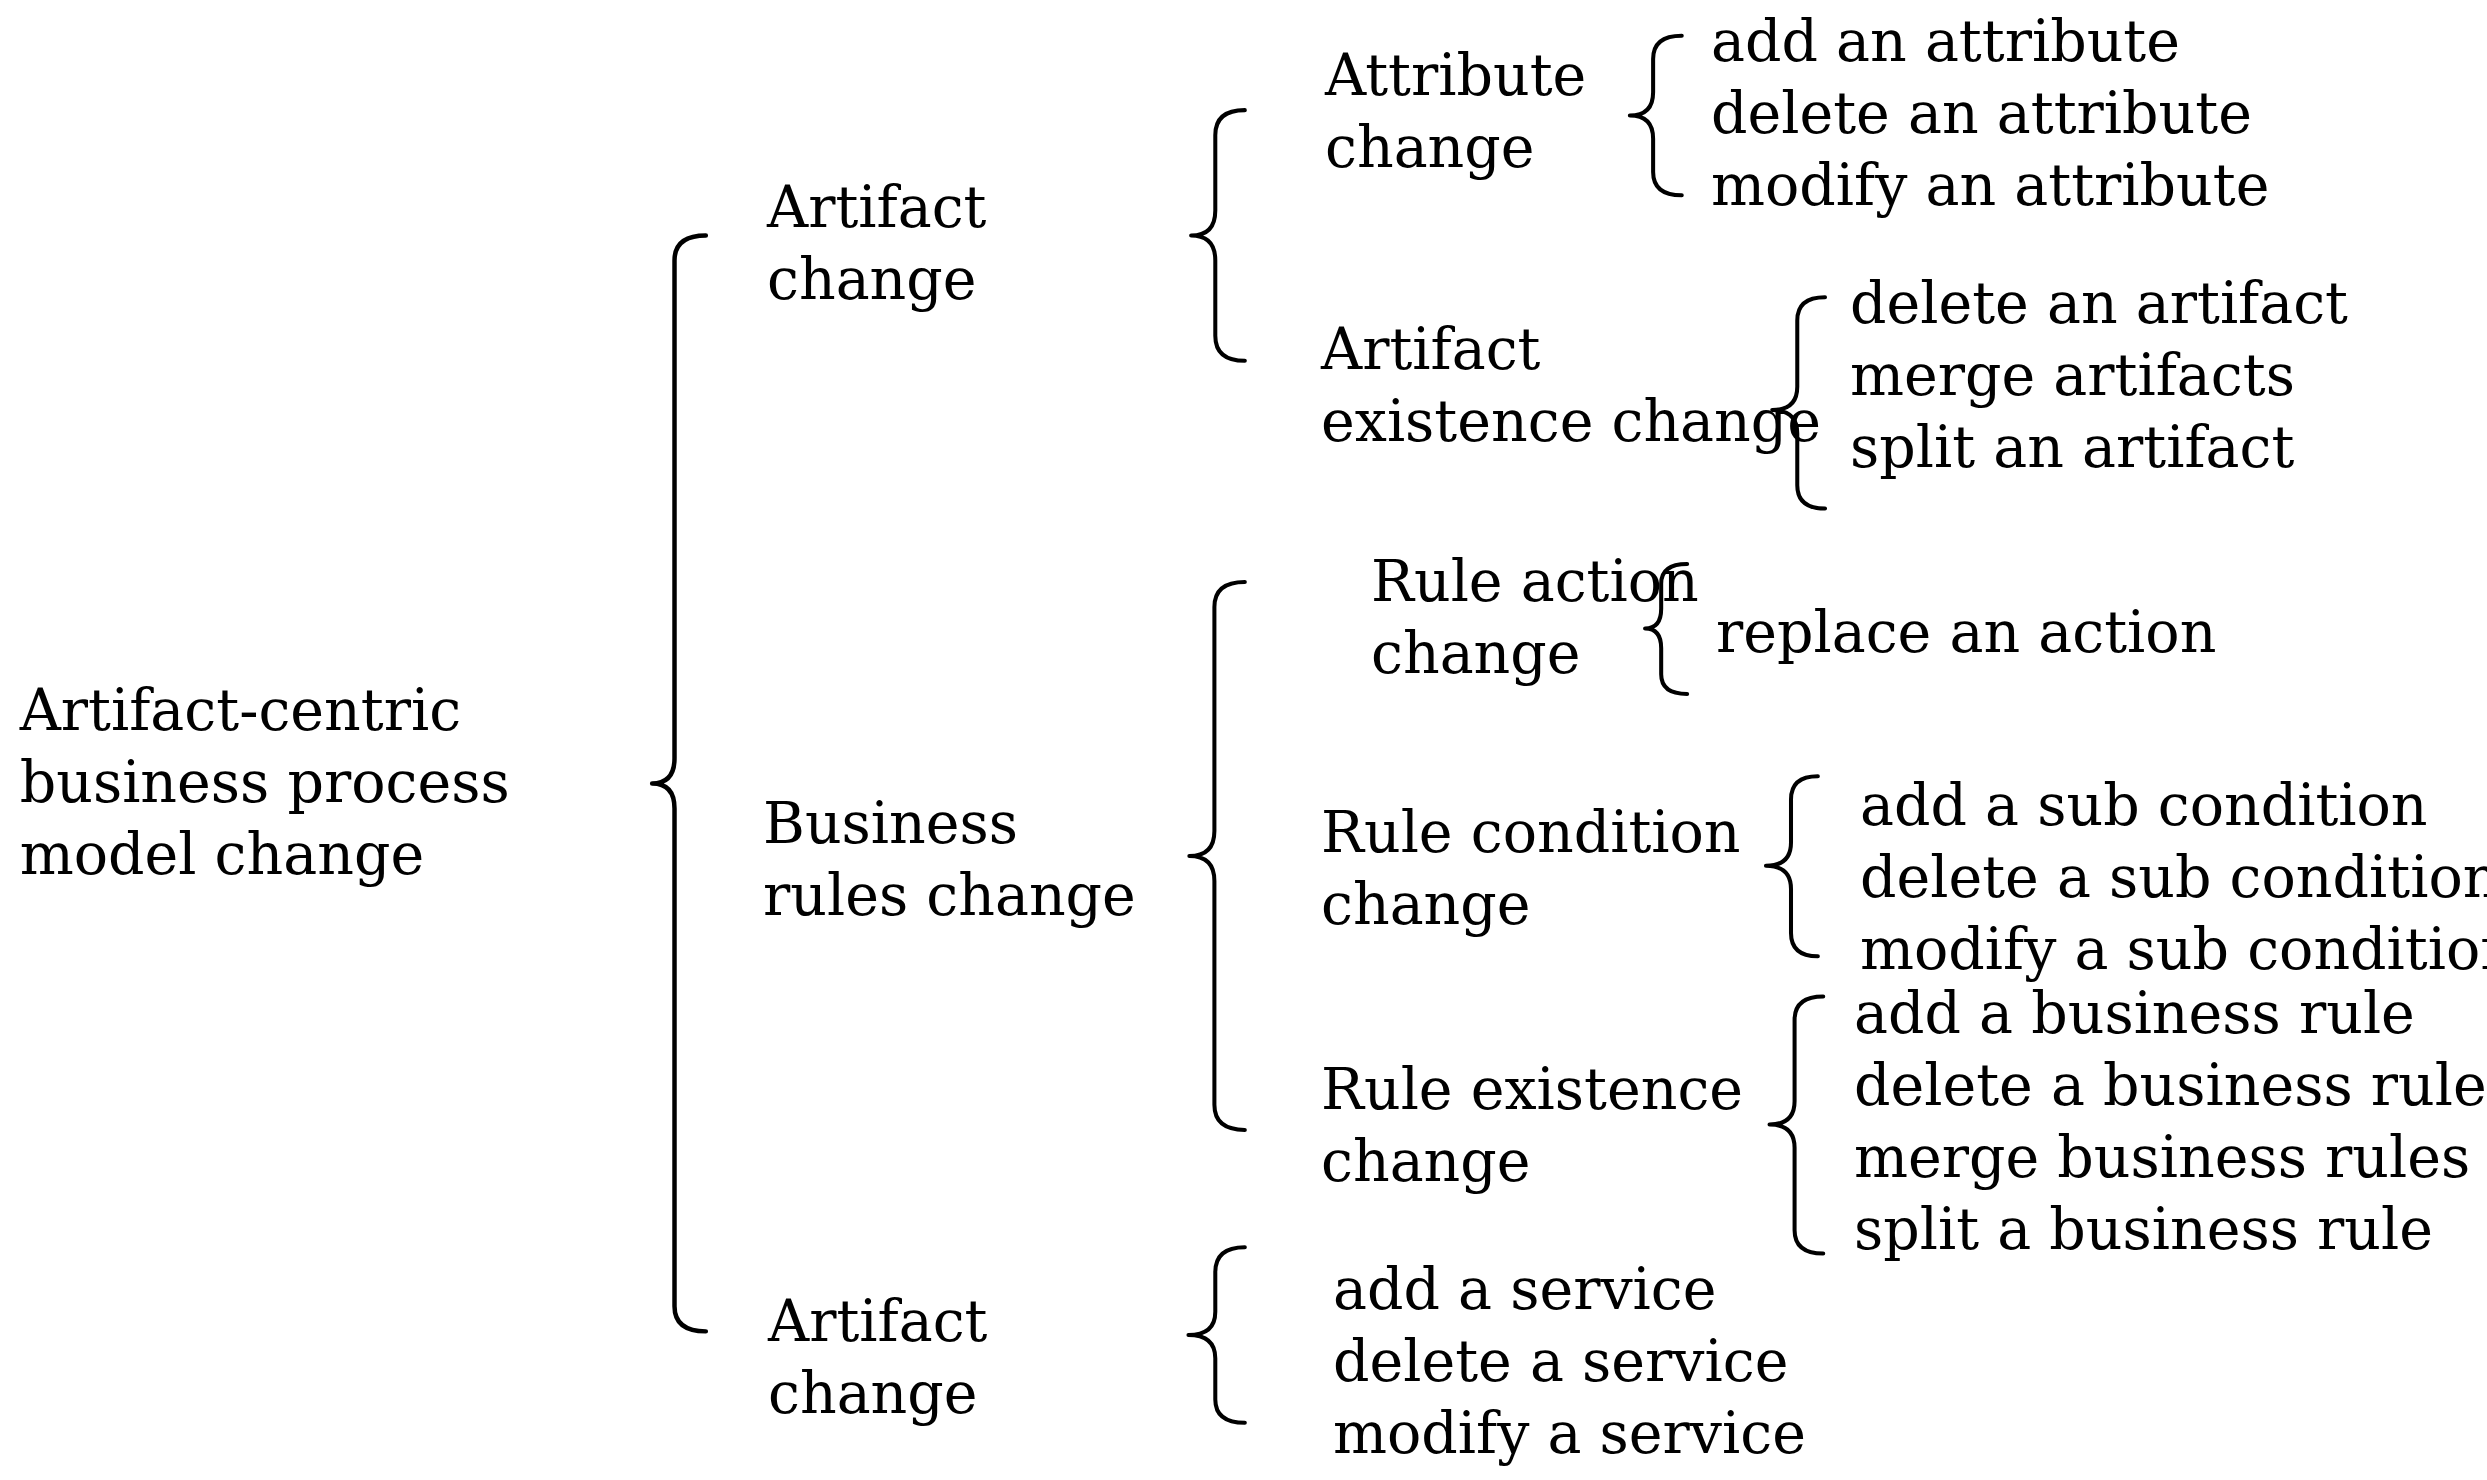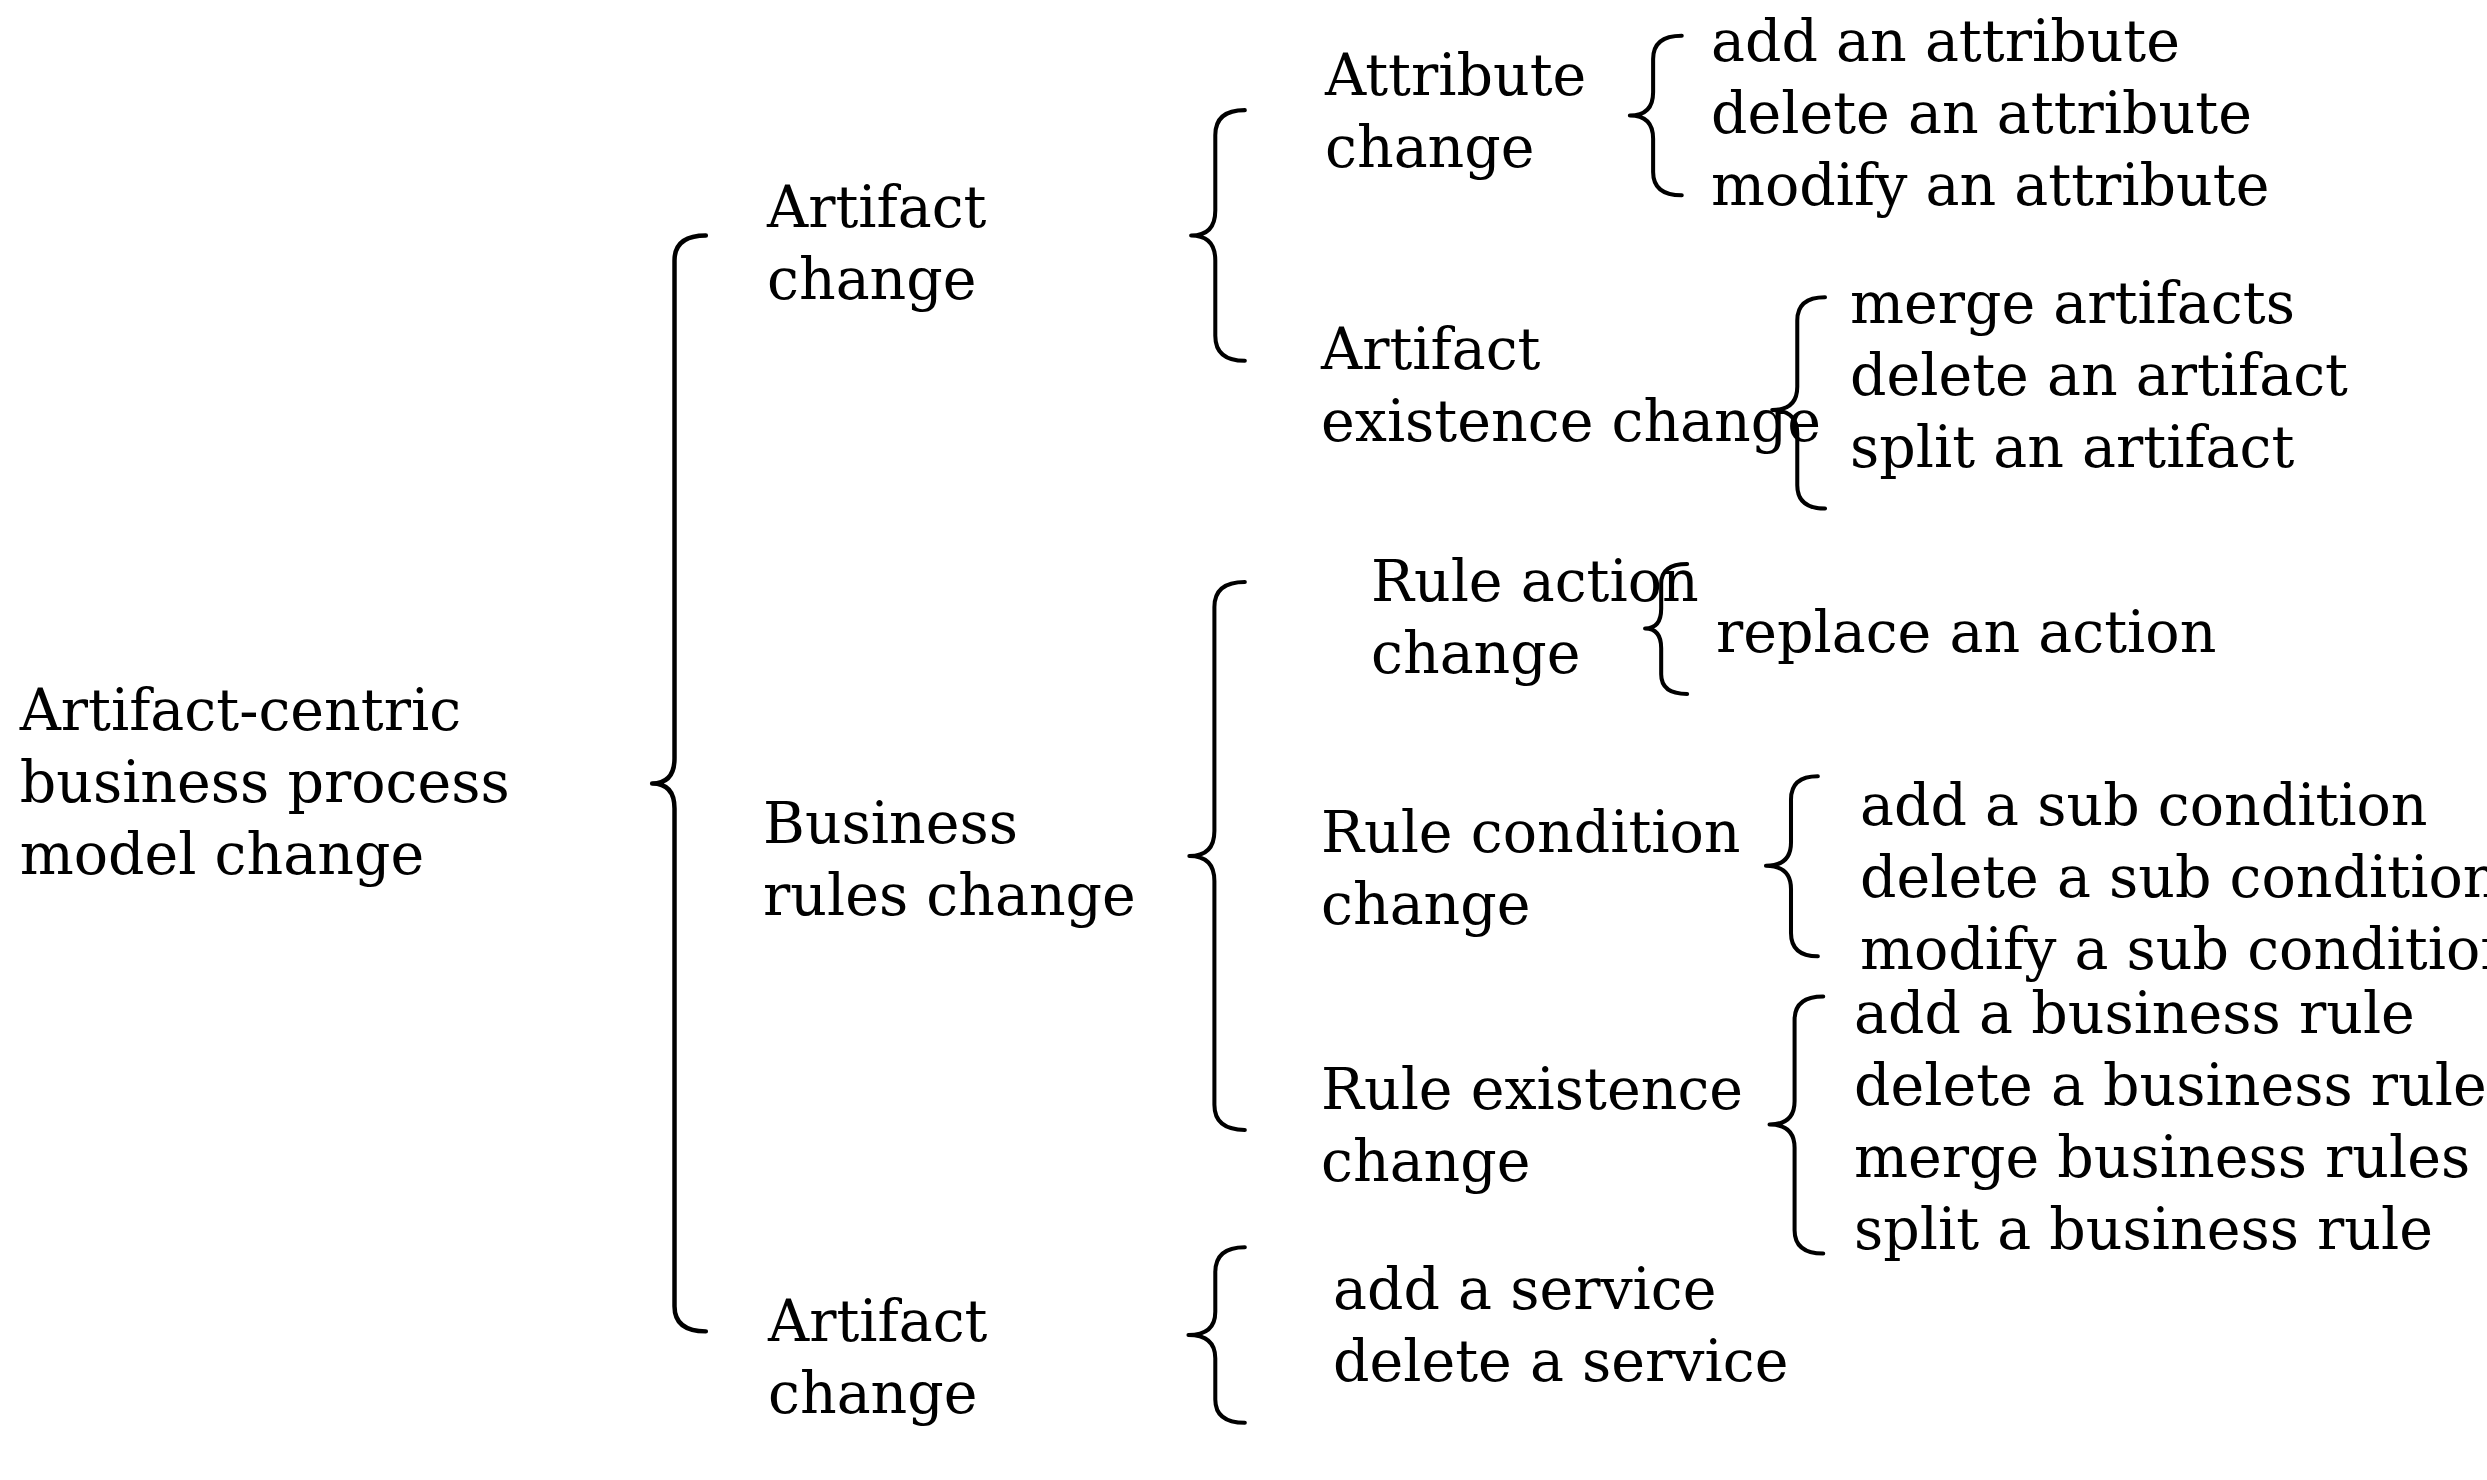--- a/index.html
+++ b/index.html
@@ -104,22 +104,22 @@
     <span class="ln">change</span>
   </div>
 
   <div class="t" style="left:1711px; top:5.4px">
     <span class="ln">add an attribute</span>
     <span class="ln">delete an attribute</span>
     <span class="ln">modify an attribute</span>
   </div>
 
   <div class="t" style="left:1850px; top:267px">
+    <span class="ln">delete an artifact</span>
     <span class="ln">merge artifacts</span>
-    <span class="ln">delete an artifact</span>
     <span class="ln">split an artifact</span>
   </div>
 
   <div class="t" style="left:1716px; top:596px">
     <span class="ln">replace an action</span>
   </div>
 
   <div class="t" style="left:1860px; top:769px">
     <span class="ln">add a sub condition</span>
     <span class="ln">delete a sub condition</span>
@@ -129,16 +129,17 @@
   <div class="t" style="left:1854px; top:977px">
     <span class="ln">add a business rule</span>
     <span class="ln">delete a business rule</span>
     <span class="ln">merge business rules</span>
     <span class="ln">split a business rule</span>
   </div>
 
   <div class="t" style="left:1333px; top:1253px">
     <span class="ln">add a service</span>
     <span class="ln">delete a service</span>
+    <span class="ln">modify a service</span>
   </div>
 
 </div>
 
 
 </body></html>

